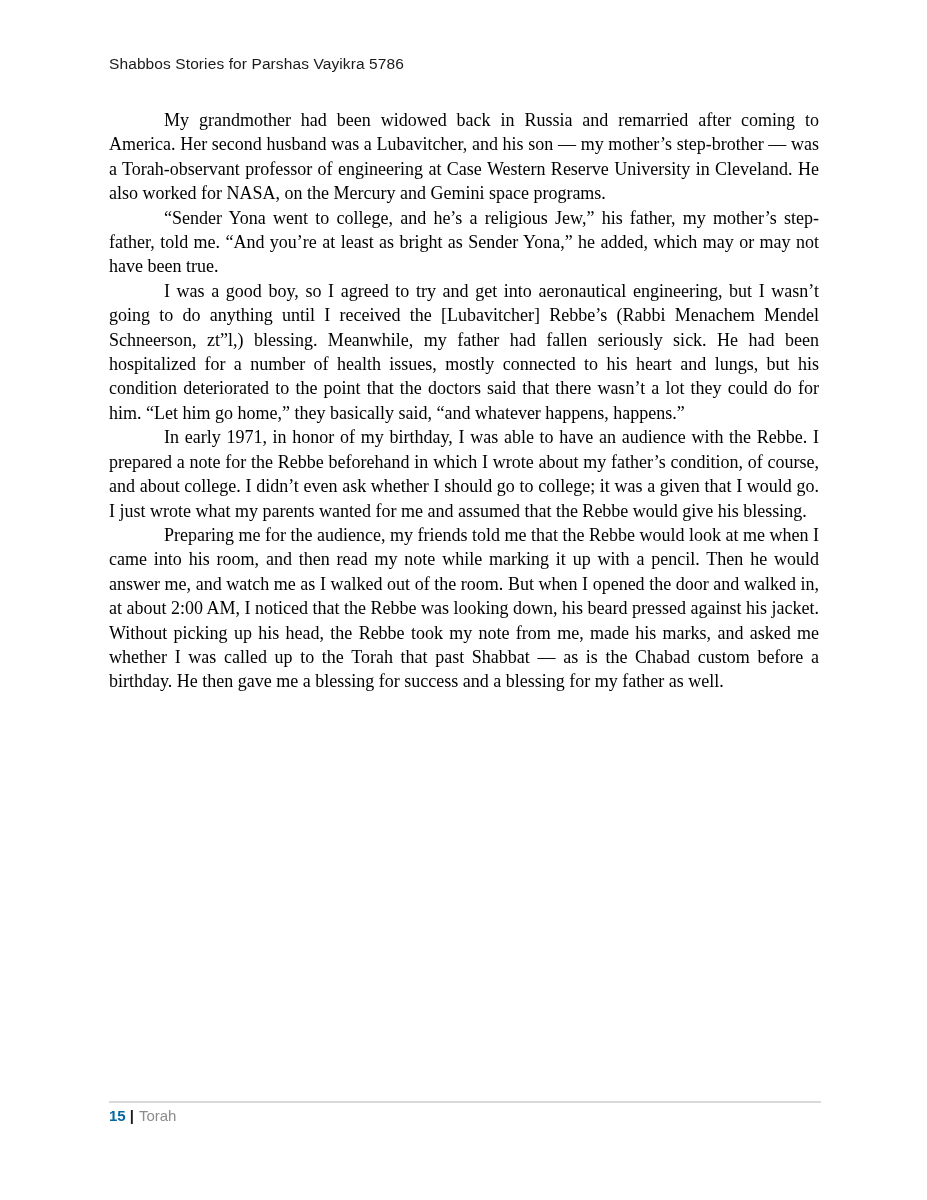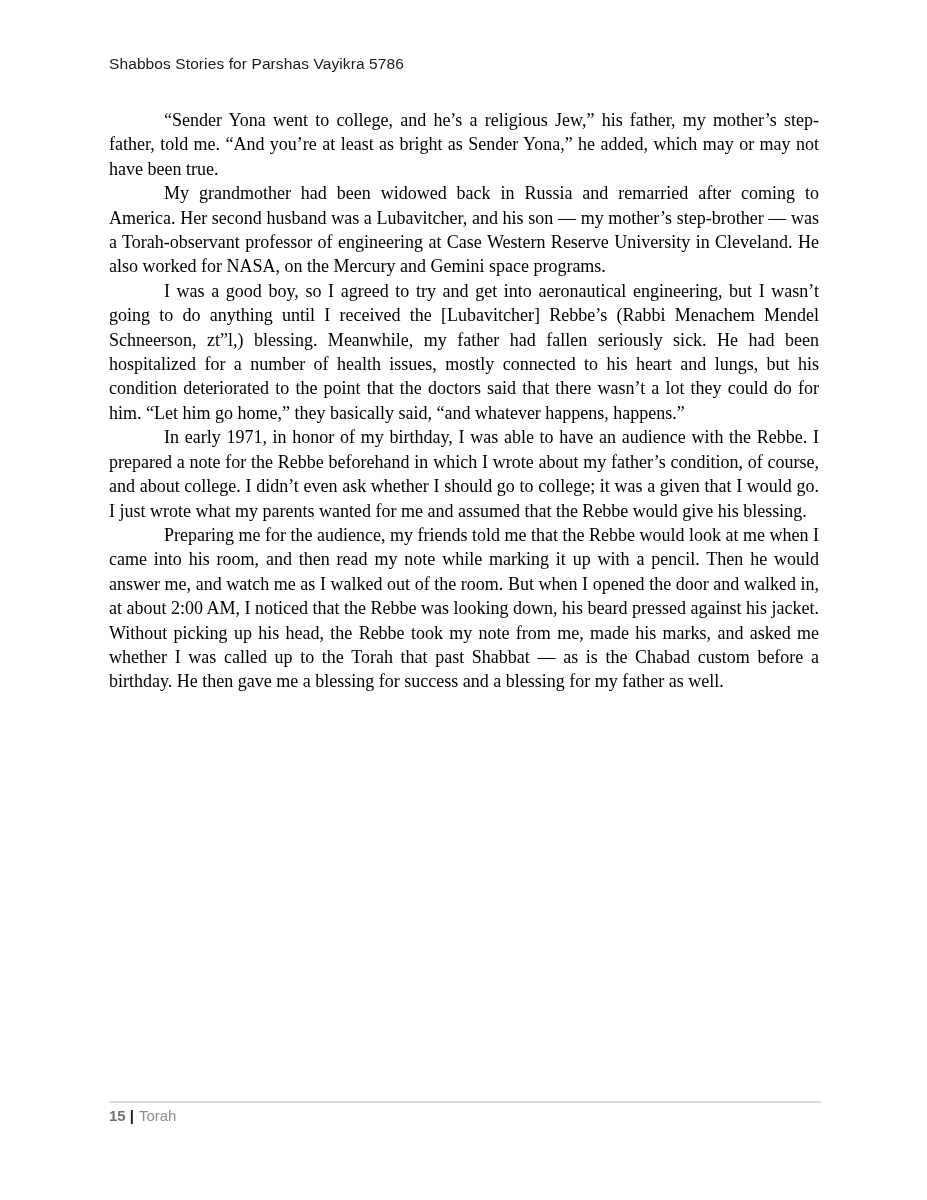--- a/index.html
+++ b/index.html
@@ -54,21 +54,21 @@
     left: 109px;
     top: 1106px;
     width: 710px;
     font-family: "Liberation Sans", sans-serif;
     font-size: 15px;
     line-height: 20px;
     color: #1a1a1a;
     white-space: nowrap;
   }
   .page-number {
-    color: #737373;
+    color: #0369a1;
     font-weight: 700;
   }
   .footer-separator {
     color: #1a1a1a;
     font-weight: 700;
     margin: 0 5px 0 4px;
   }
   .footer-label {
     color: #8c8c8c;
     font-weight: 400;
@@ -77,22 +77,22 @@
 </head>
 <body>
 
 <div class="page">
 
   <div class="doc-header">
     <span>Shabbos Stories for Parshas Vayikra 5786</span>
   </div>
 
   <div class="doc-body">
+    <p>My grandmother had been widowed back in Russia and remarried after coming to America. Her second husband was a Lubavitcher, and his son — my mother’s step-brother — was a Torah-observant professor of engineering at Case Western Reserve University in Cleveland. He also worked for NASA, on the Mercury and Gemini space programs.</p>
     <p>“Sender Yona went to college, and he’s a religious Jew,” his father, my mother’s step-father, told me. “And you’re at least as bright as Sender Yona,” he added, which may or may not have been true.</p>
-    <p>My grandmother had been widowed back in Russia and remarried after coming to America. Her second husband was a Lubavitcher, and his son — my mother’s step-brother — was a Torah-observant professor of engineering at Case Western Reserve University in Cleveland. He also worked for NASA, on the Mercury and Gemini space programs.</p>
     <p>I was a good boy, so I agreed to try and get into aeronautical engineering, but I wasn’t going to do anything until I received the [Lubavitcher] Rebbe’s (Rabbi Menachem Mendel Schneerson, zt”l,) blessing. Meanwhile, my father had fallen seriously sick. He had been hospitalized for a number of health issues, mostly connected to his heart and lungs, but his condition deteriorated to the point that the doctors said that there wasn’t a lot they could do for him. “Let him go home,” they basically said, “and whatever happens, happens.”</p>
     <p>In early 1971, in honor of my birthday, I was able to have an audience with the Rebbe. I prepared a note for the Rebbe beforehand in which I wrote about my father’s condition, of course, and about college. I didn’t even ask whether I should go to college; it was a given that I would go. I just wrote what my parents wanted for me and assumed that the Rebbe would give his blessing.</p>
     <p>Preparing me for the audience, my friends told me that the Rebbe would look at me when I came into his room, and then read my note while marking it up with a pencil. Then he would answer me, and watch me as I walked out of the room. But when I opened the door and walked in, at about 2:00 AM, I noticed that the Rebbe was looking down, his beard pressed against his jacket. Without picking up his head, the Rebbe took my note from me, made his marks, and asked me whether I was called up to the Torah that past Shabbat — as is the Chabad custom before a birthday. He then gave me a blessing for success and a blessing for my father as well.</p>
   </div>
 
   <div class="footer-rule"></div>
 
   <div class="doc-footer">
     <span class="page-number">15</span><span class="footer-separator">|</span><span class="footer-label">Torah</span>
   </div>

